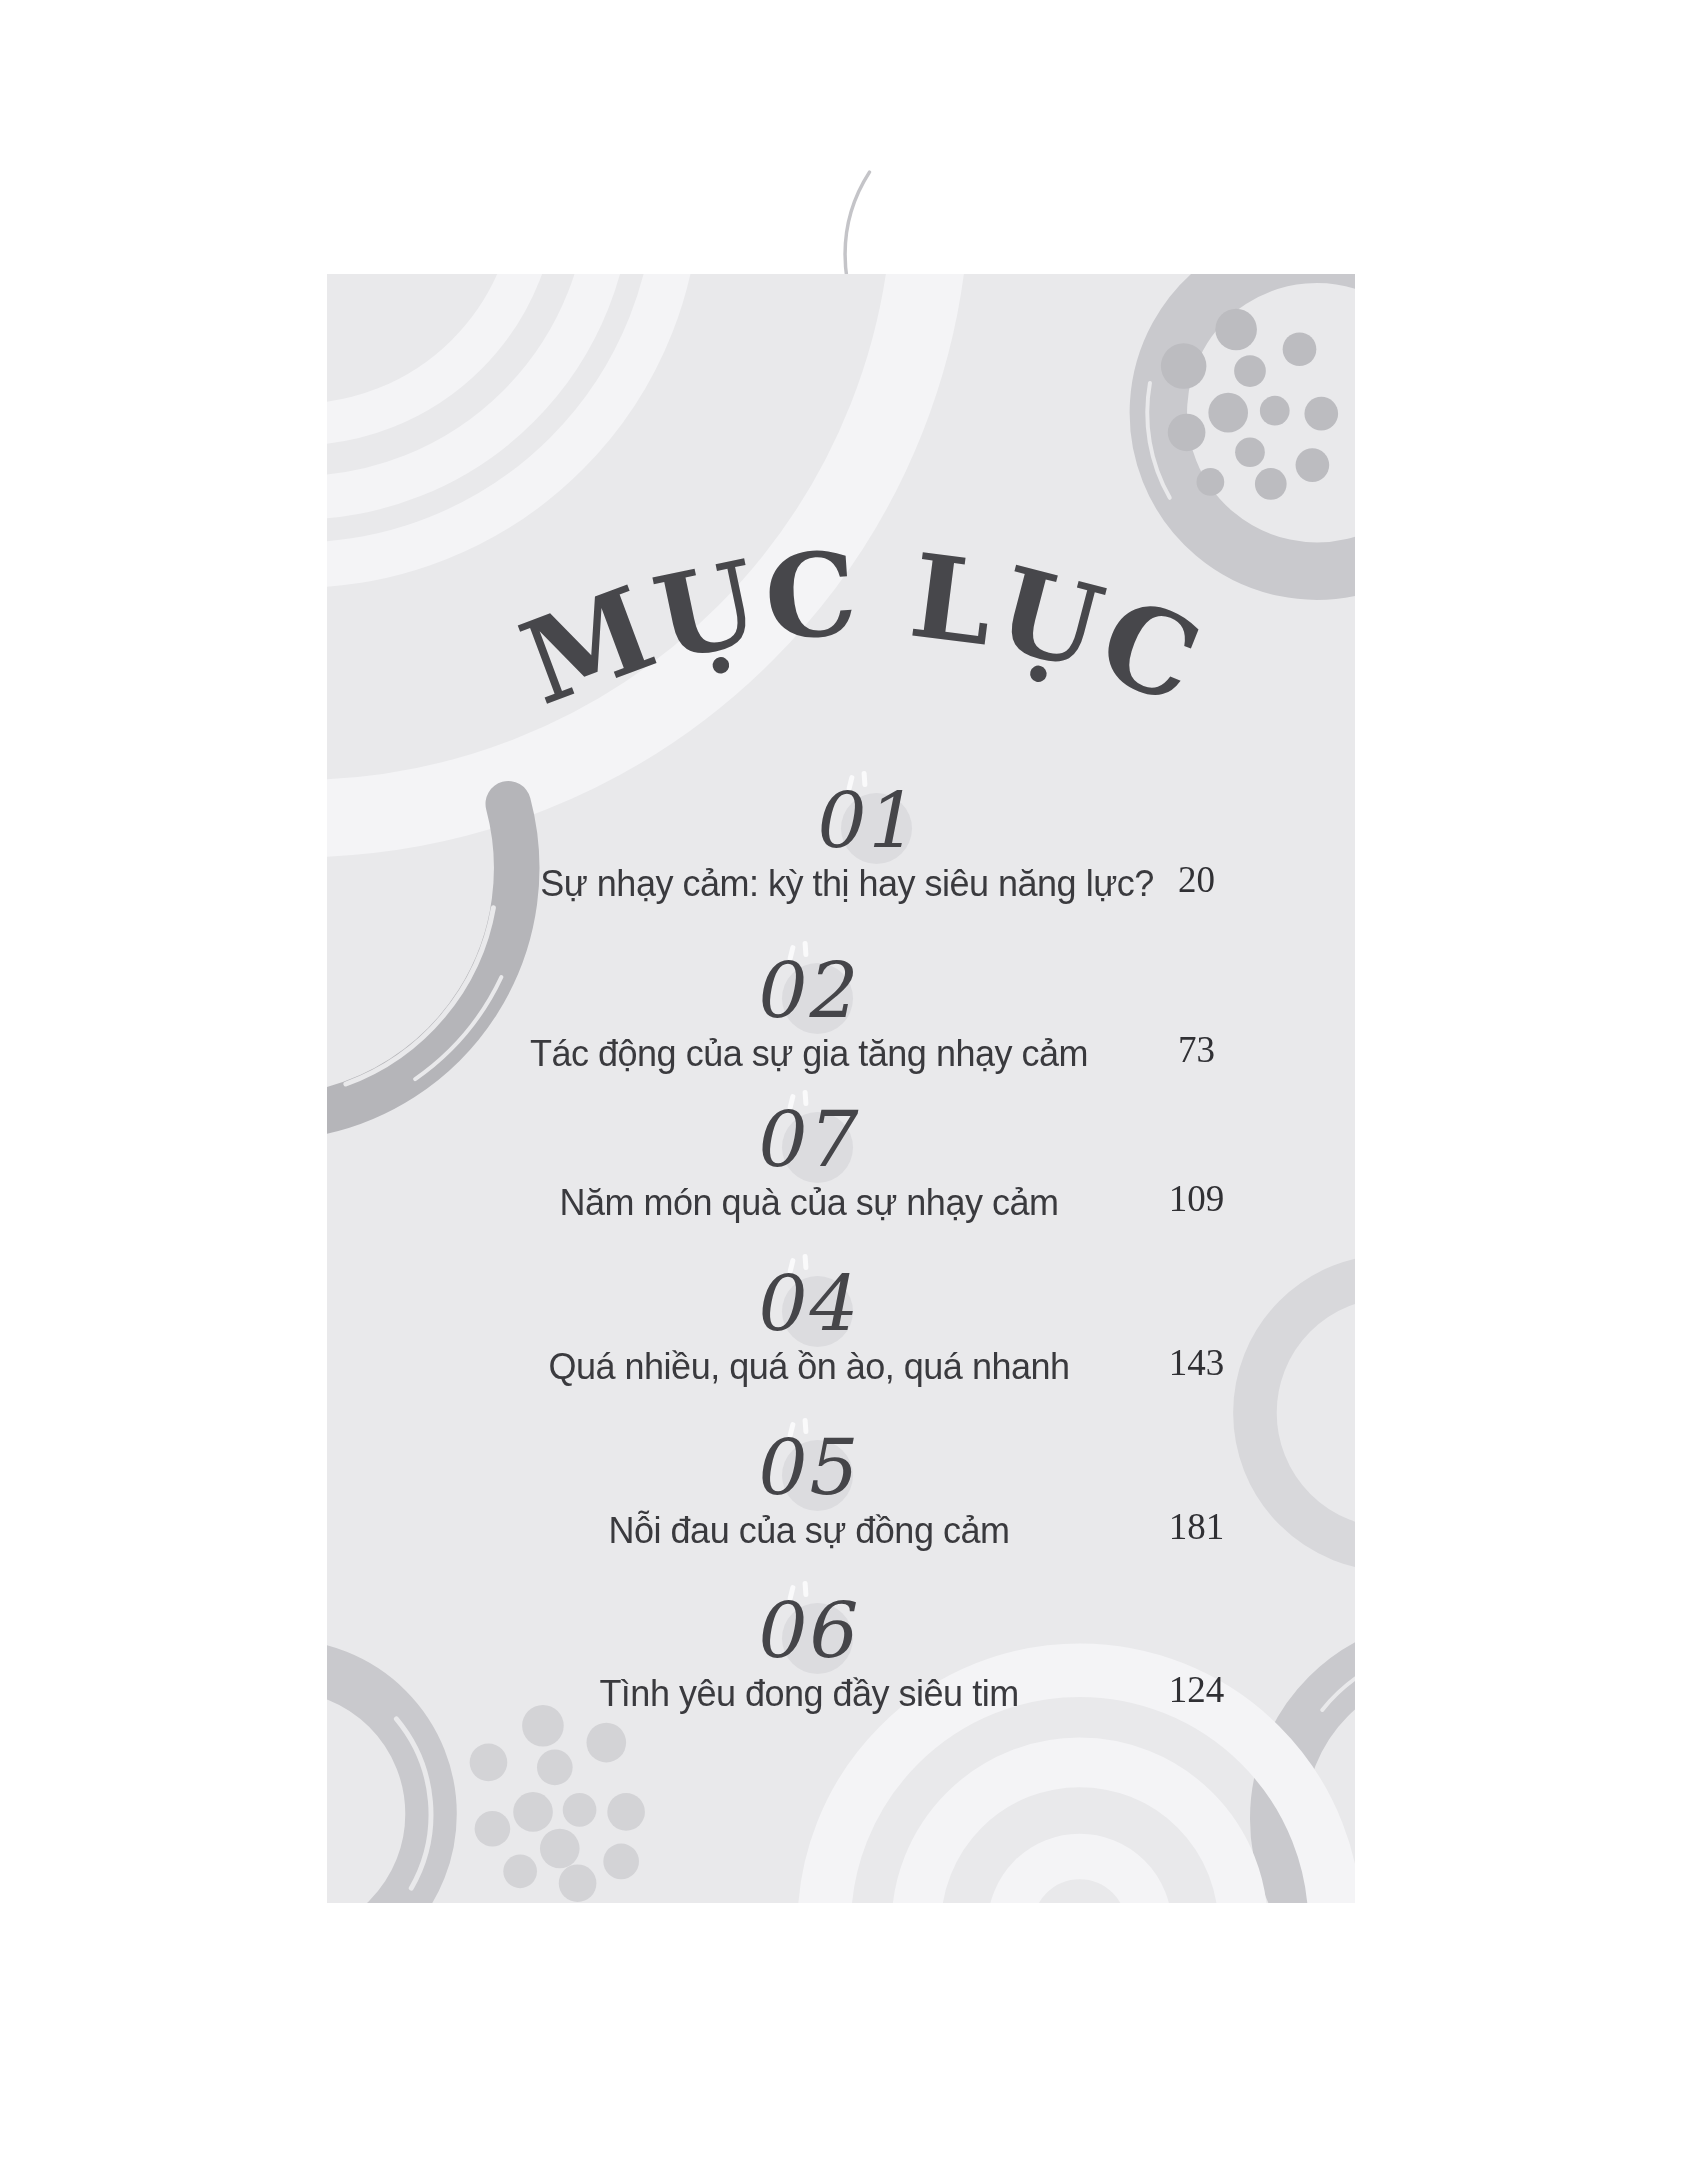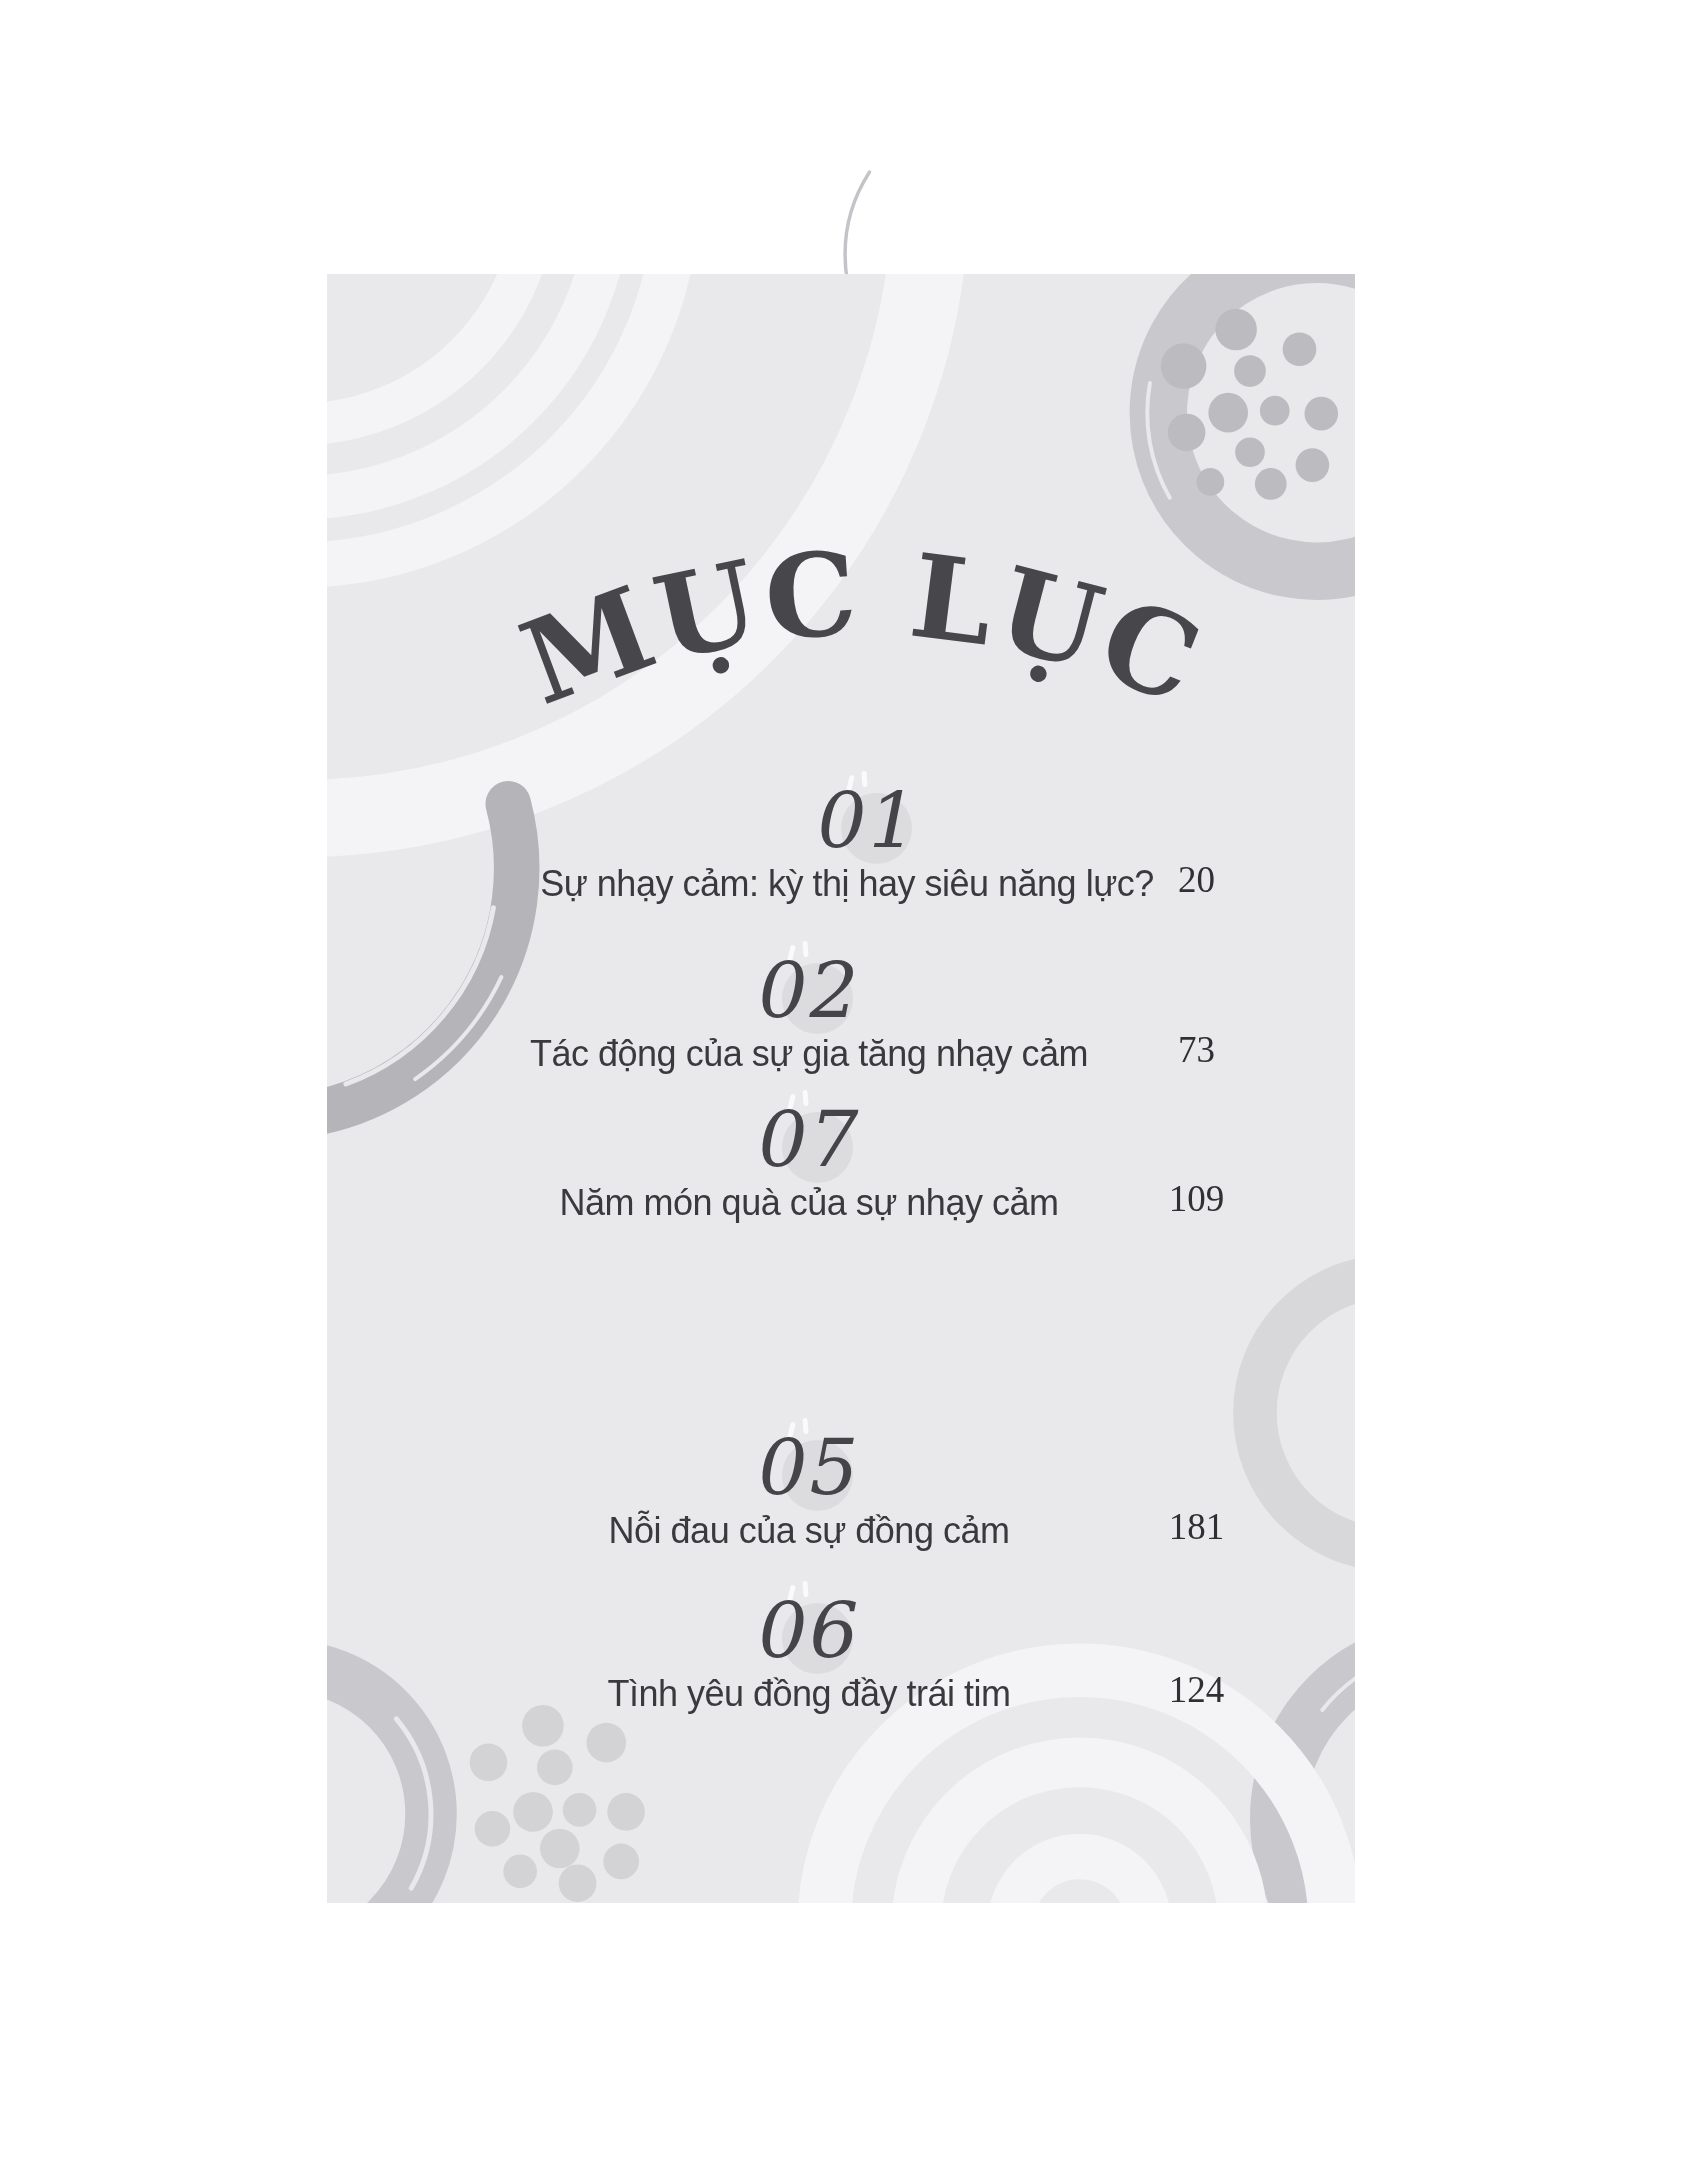--- a/index.html
+++ b/index.html
@@ -184,20 +184,32 @@
         <span class="spark s1"></span>
         <span class="spark s2"></span>
         <span class="badge-num">07</span>
       </div>
       <div class="entry-line">
         <span class="entry-title">Năm món quà của sự nhạy cảm</span>
         <span class="entry-page">109</span>
       </div>
     </div>
 
+    <div class="entry" style="top:996px;">
+      <div class="badge">
+        <span class="badge-circle"></span>
+        <span class="spark s1"></span>
+        <span class="spark s2"></span>
+        <span class="badge-num">04</span>
+      </div>
+      <div class="entry-line">
+        <span class="entry-title">Quá nhiều, quá ồn ào, quá nhanh</span>
+        <span class="entry-page">143</span>
+      </div>
+    </div>
 
     <div class="entry" style="top:1160px;">
       <div class="badge">
         <span class="badge-circle"></span>
         <span class="spark s1"></span>
         <span class="spark s2"></span>
         <span class="badge-num">05</span>
       </div>
       <div class="entry-line">
         <span class="entry-title">Nỗi đau của sự đồng cảm</span>
@@ -206,20 +218,20 @@
     </div>
 
     <div class="entry" style="top:1323px;">
       <div class="badge">
         <span class="badge-circle"></span>
         <span class="spark s1"></span>
         <span class="spark s2"></span>
         <span class="badge-num">06</span>
       </div>
       <div class="entry-line">
-        <span class="entry-title">Tình yêu đồng đầy trái tim</span>
+        <span class="entry-title">Tình yêu đong đầy siêu tim</span>
         <span class="entry-page">124</span>
       </div>
     </div>
 
   </div>
 </div>
 
 
 </body></html>

